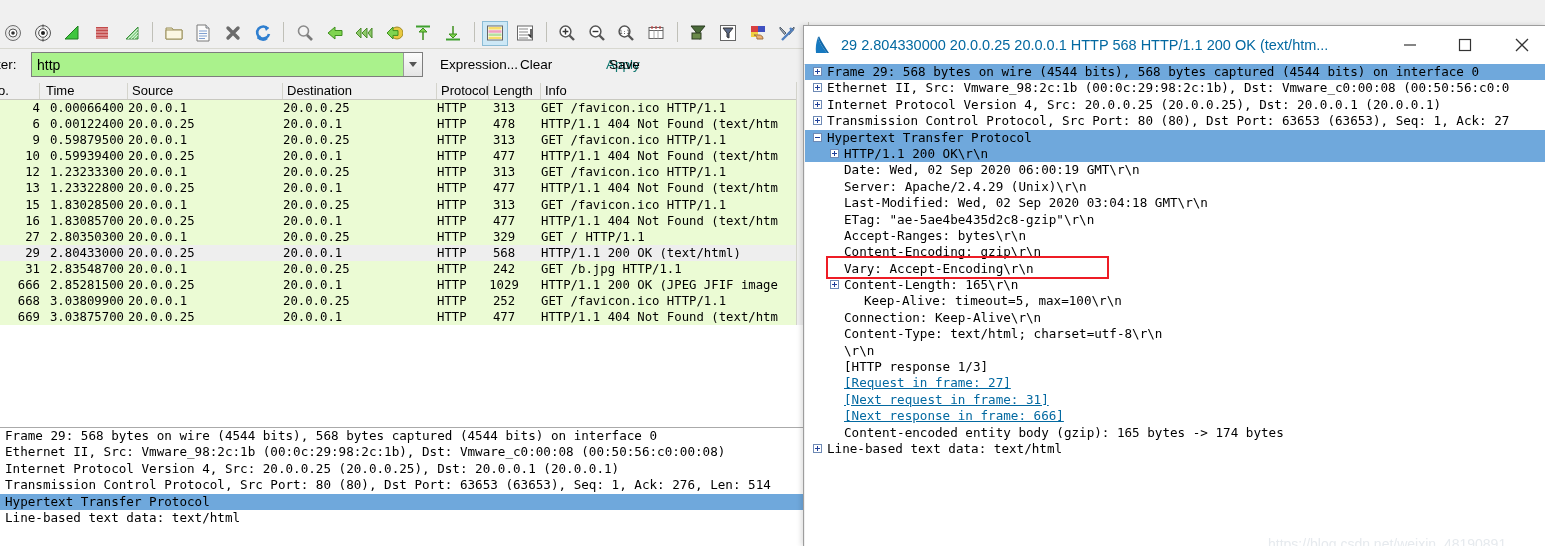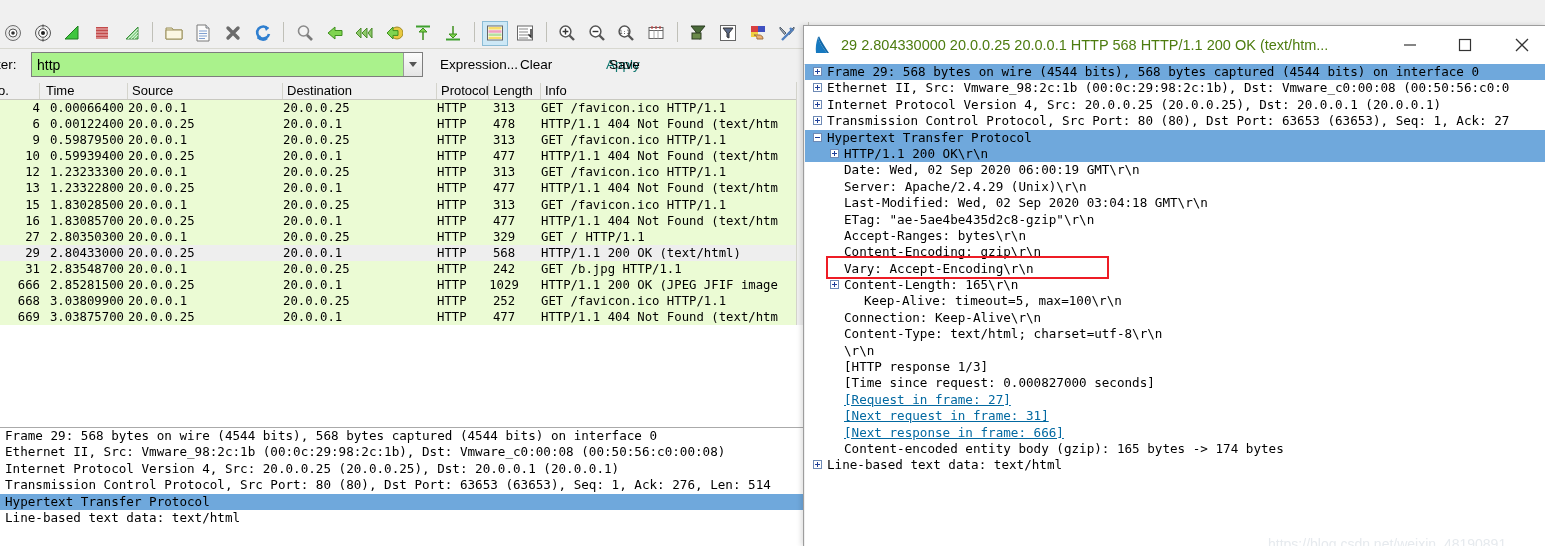--- a/index.html
+++ b/index.html
@@ -232,21 +232,21 @@
     position: absolute; left: 10px; top: 10px;
     width: 20px; height: 18px;
   }
   #popup-title {
     position: absolute; left: 37px; top: 11px;
     width: 560px;
     font-size: 14.5px;
     line-height: 17px;
     white-space: nowrap;
     overflow: hidden;
-    color: #4d7c0f;
+    color: #0369a1;
   }
   .wbtn {
     position: absolute; top: 0;
     width: 46px; height: 37px;
     background: #ffffff;
   }
   #btn-min { left: 583px; }
   #btn-max { left: 638px; }
   #btn-close { left: 695px; }
   .wbtn svg { position: absolute; left: 50%; top: 50%; transform: translate(-50%,-50%); }
@@ -762,23 +762,20 @@
       <div class="trow">
         <span class="txt" style="left: 39px;">Content-Type: text/html; charset=utf-8\r\n</span>
       </div>
       <div class="trow">
         <span class="txt" style="left: 39px;">\r\n</span>
       </div>
       <div class="trow">
         <span class="txt" style="left: 39px;">[HTTP response 1/3]</span>
       </div>
       <div class="trow">
-        <span class="txt" style="left: 39px;">[Time since request: 0.000827000 seconds]</span>
-      </div>
-      <div class="trow">
         <span class="txt link" style="left: 39px;">[Request in frame: 27]</span>
       </div>
       <div class="trow">
         <span class="txt link" style="left: 39px;">[Next request in frame: 31]</span>
       </div>
       <div class="trow">
         <span class="txt link" style="left: 39px;">[Next response in frame: 666]</span>
       </div>
       <div class="trow">
         <span class="txt" style="left: 39px;">Content-encoded entity body (gzip): 165 bytes -&gt; 174 bytes</span>

